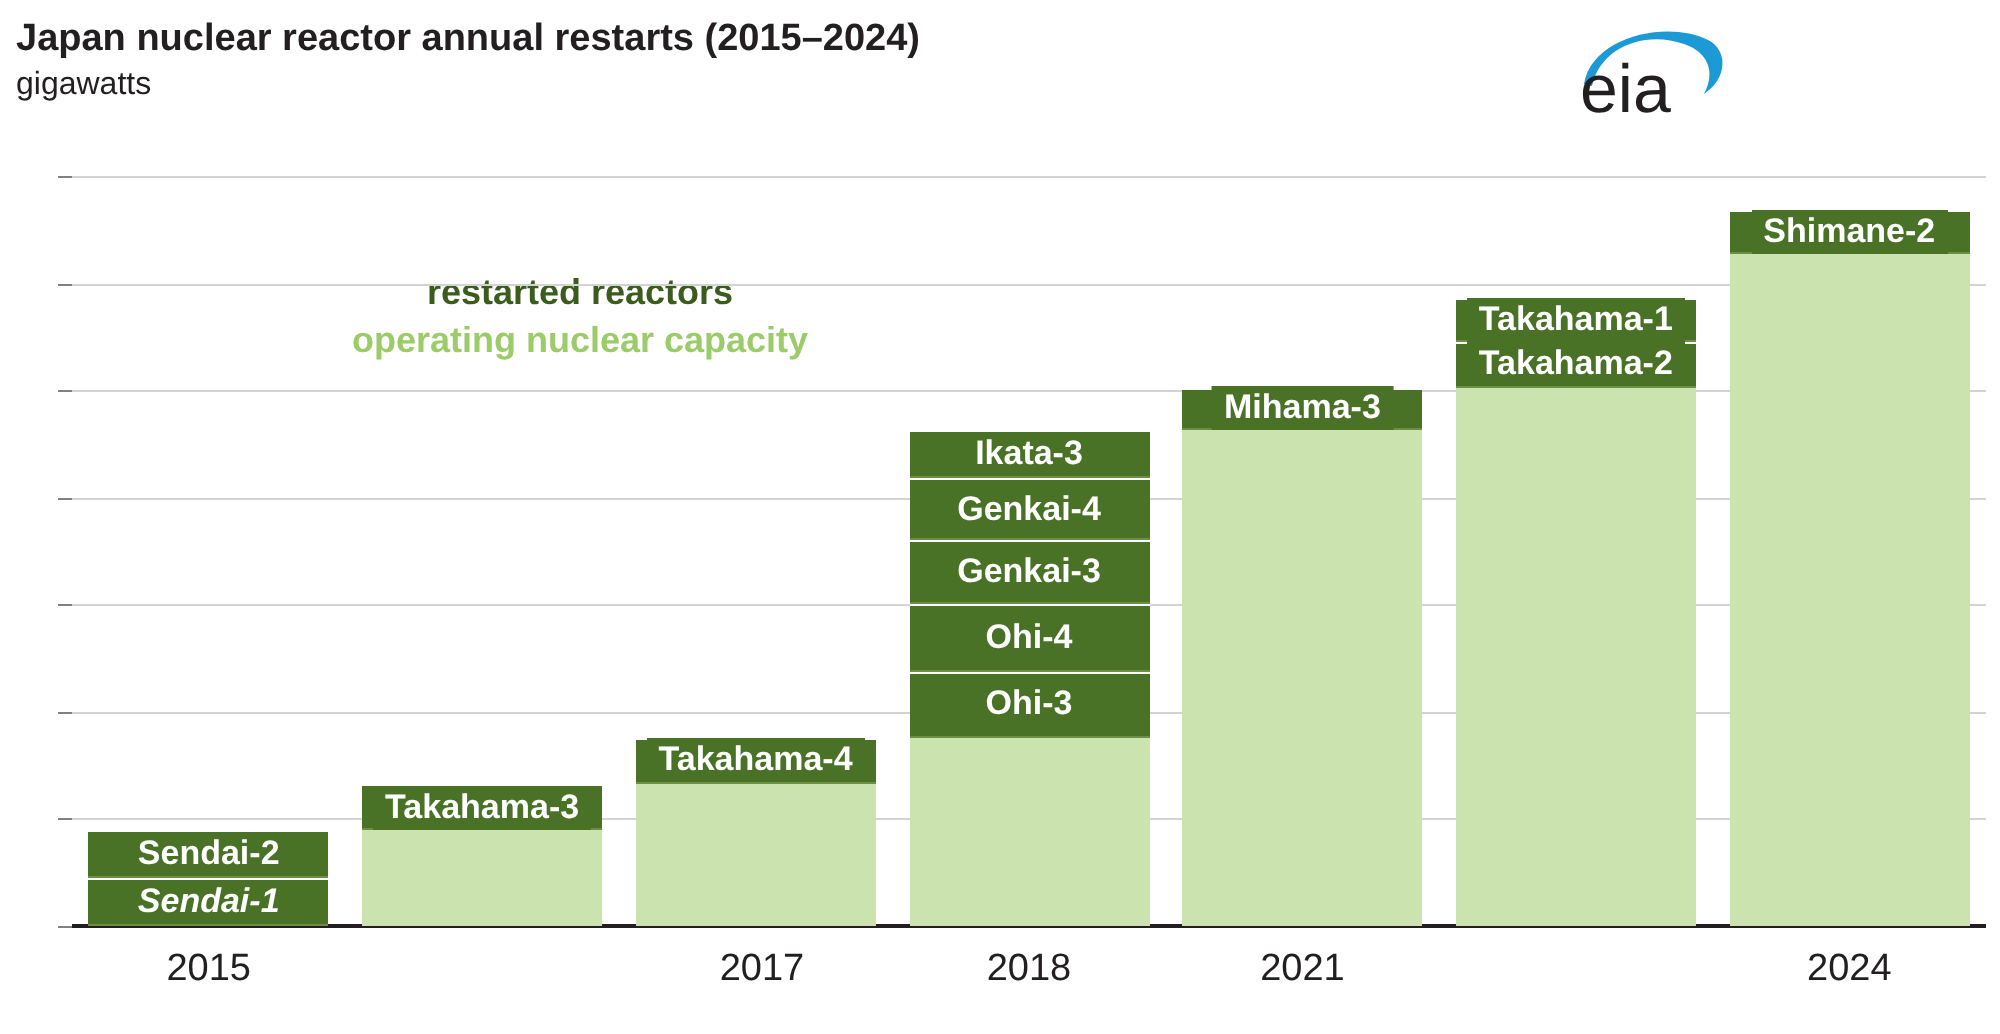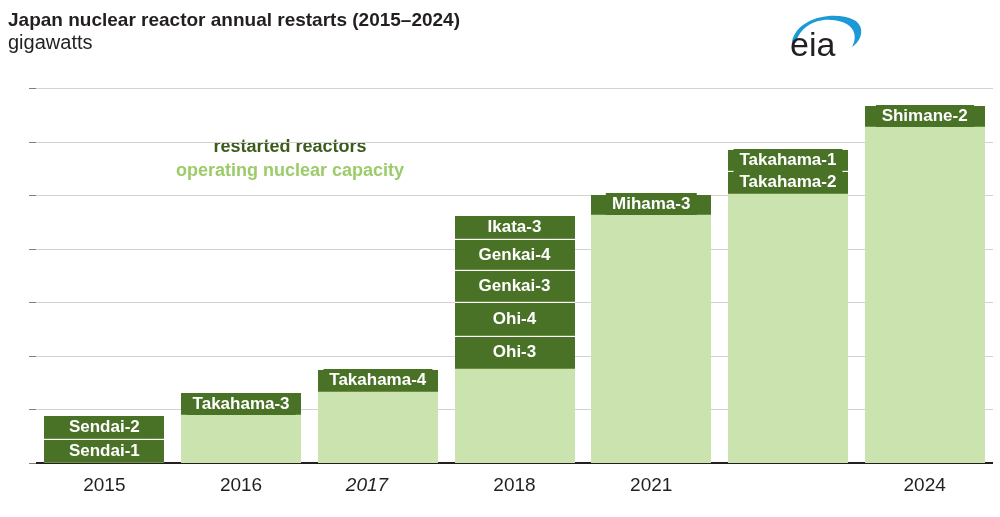--- a/index.html
+++ b/index.html
@@ -29,21 +29,21 @@
     width: 880px;
   }
   #chart-title {
     font-size: 19px;
     font-weight: bold;
     color: #231f20;
     line-height: 24px;
     white-space: nowrap;
   }
   #chart-subtitle {
-    font-size: 20px;
+    font-size: 16px;
     font-weight: normal;
     color: #231f20;
     line-height: 21px;
   }
 
   
   #eia-logo {
     position: absolute;
     right: 12px;
     top: 6px;
@@ -189,21 +189,21 @@
       <div class="y-tick-mark" style="top: 107.143px;"></div>
       <div class="gridline" style="top: 53.5714px;"></div>
       <div class="y-tick-mark" style="top: 53.5714px;"></div>
       <div class="gridline" style="top: 0px;"></div>
       <div class="y-tick-mark" style="top: 0px;"></div>
       <div class="bar-group" style="left: 8.35714px; width: 120px; height: 47.6786px;">
         <div class="bar-base" style="height: 47.6786px;"></div>
         <div class="bar-seg" style="height: 23.8393px; bottom: 23.8393px;">
           <span class="seg-label">Sendai-2</span>
         </div>
-        <div class="bar-seg" style="height: 23.8393px; bottom: 0px;">
+        <div class="bar-seg" style="height: 23.8393px; bottom: 0px; font-style: italic;">
           <span class="seg-label">Sendai-1</span>
         </div>
       </div>
       <div class="bar-group" style="left: 145.071px; width: 120px; height: 70.9821px;">
         <div class="bar-base" style="height: 70.9821px;"></div>
         <div class="bar-seg" style="height: 23.3036px; bottom: 47.6786px;">
           <span class="seg-label">Takahama-3</span>
         </div>
       </div>
       <div class="bar-group" style="left: 281.786px; width: 120px; height: 94.2857px;">
@@ -248,20 +248,19 @@
       <div class="bar-group" style="left: 828.643px; width: 120px; height: 358.393px;">
         <div class="bar-base" style="height: 358.393px;"></div>
         <div class="bar-seg" style="height: 22.2321px; bottom: 336.161px;">
           <span class="seg-label">Shimane-2</span>
         </div>
       </div>
     </div>
 
   <div id="x-axis">
       <div class="x-tick-label" style="left: 8.35714px; width: 120px;">2015</div>
-      <div class="x-tick-label" style="left: 145.071px; width: 120px;">2016</div>
-      <div class="x-tick-label" style="left: 271px; width: 120px; font-style: italic;">2017</div>
+      <div class="x-tick-label" style="left: 285px; width: 120px;">2017</div>
       <div class="x-tick-label" style="left: 418.5px; width: 120px;">2018</div>
       <div class="x-tick-label" style="left: 555.214px; width: 120px;">2021</div>
       <div class="x-tick-label" style="left: 828.643px; width: 120px;">2024</div>
     </div>
 
 </div>
 
 </body></html>

